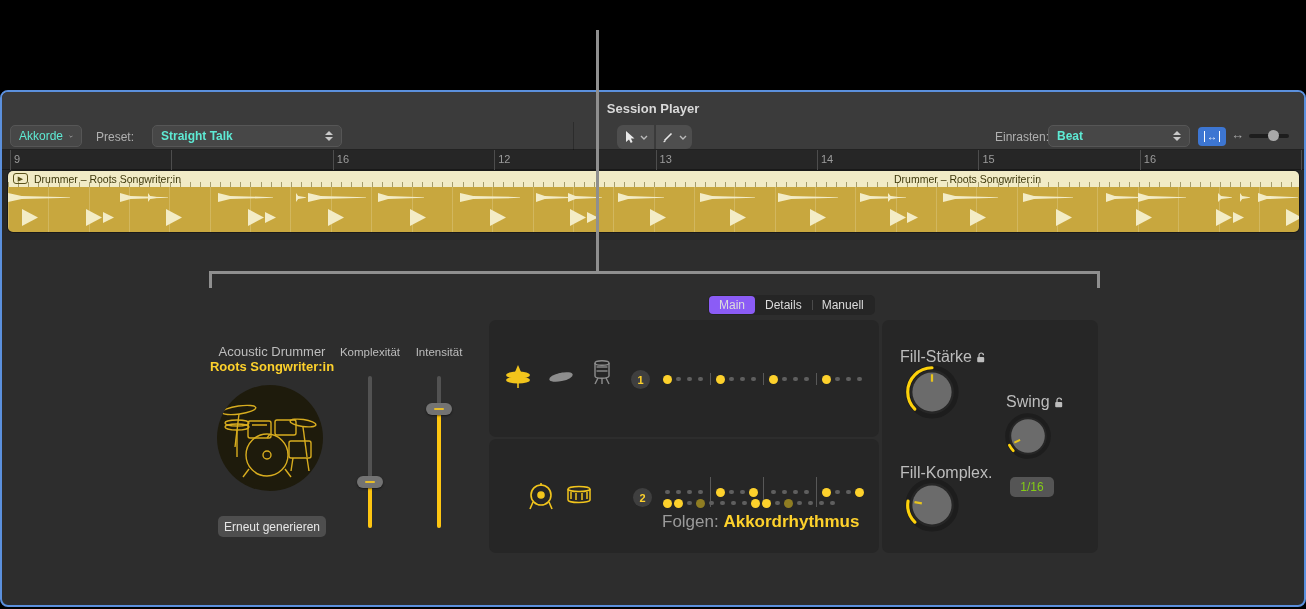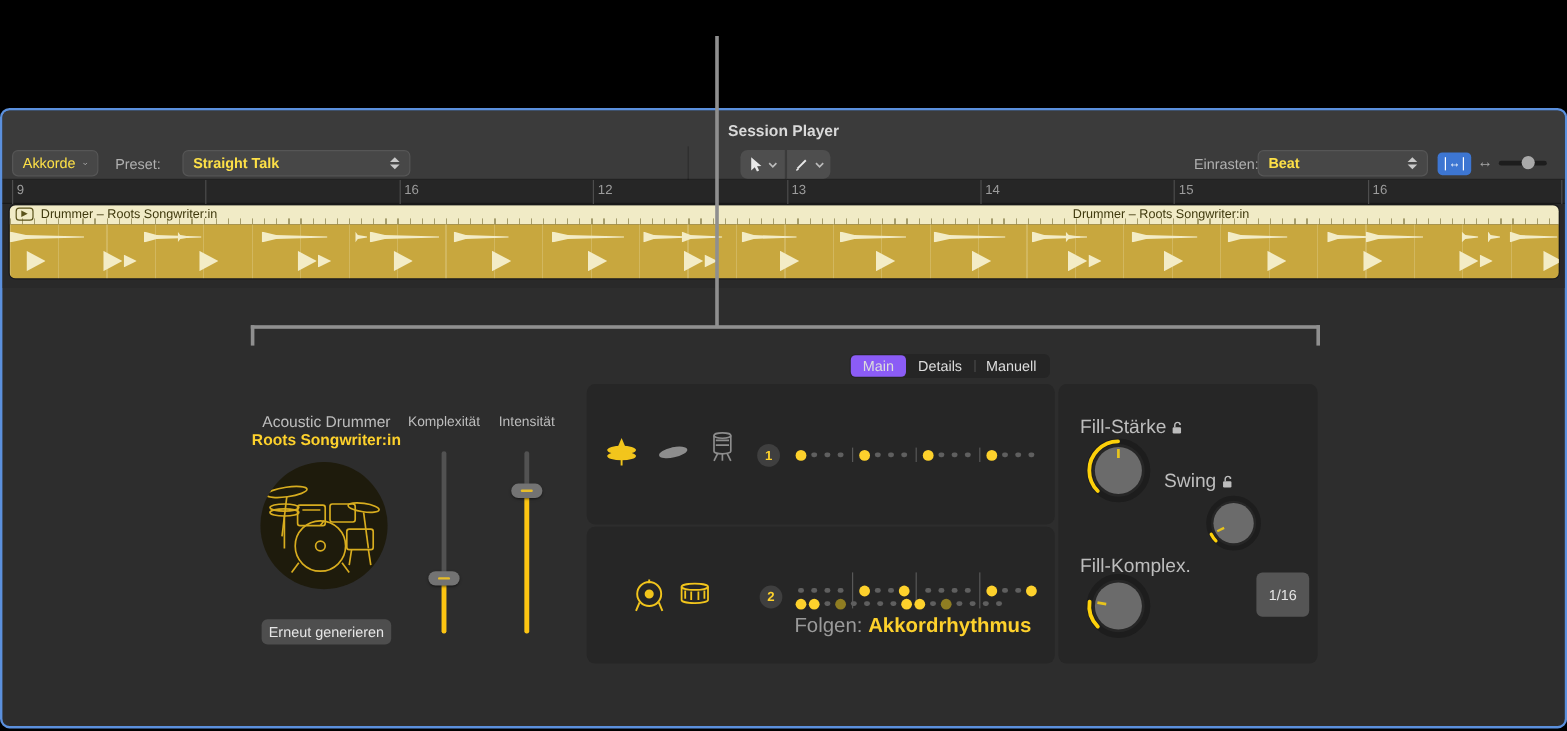--- a/index.html
+++ b/index.html
@@ -11,21 +11,21 @@
   .callout-h{position:absolute;left:209px;top:271px;width:891px;height:3px;background:#8f8f8f;z-index:50;}
   .callout-tick{position:absolute;top:271px;width:3px;height:17px;background:#8f8f8f;z-index:50;}
   
   .window{position:absolute;left:0;top:90px;width:1306px;height:517px;background:#2d2d2d;
           border:2px solid #5b90dd;border-radius:8px;overflow:hidden;}
   .titlebar{position:absolute;left:0;top:0;width:100%;height:58px;background:#3b3b3b;border-bottom:1px solid #222;}
   .win-title{position:absolute;left:0;top:9px;width:100%;text-align:center;color:#d9d9d9;font-size:13px;font-weight:bold;}
   .tb-sep{position:absolute;left:571px;top:30px;width:1px;height:28px;background:rgba(0,0,0,.25);}
   
   .btn-pop{position:absolute;height:22px;background:#474747;border:1px solid #565656;border-radius:5px;
-           color:#fde047;font-size:12px;display:flex;align-items:center;padding:0 8px;}
+           color:#5eead4;font-size:12px;display:flex;align-items:center;padding:0 8px;}
   .chev{width:8px;height:5px;margin-left:6px;}
   .lbl{position:absolute;color:#b0b0b0;font-size:12px;}
   .updown{display:flex;flex-direction:column;gap:2px;margin-left:auto;}
   .updown i{display:block;width:0;height:0;border-left:4px solid transparent;border-right:4px solid transparent;}
   .updown i.u{border-bottom:4px solid #c9c9c9;}
   .updown i.d{border-top:4px solid #c9c9c9;}
   .toolseg{position:absolute;top:33px;height:24px;background:#4e4e4e;display:flex;align-items:center;justify-content:center;gap:4px;}
   .snapbtn{position:absolute;left:1196px;top:35px;width:28px;height:19px;background:#3d76d2;border-radius:4px;
            color:#fff;font-size:10px;display:flex;align-items:center;justify-content:center;}
   .snapbtn span{border-left:1px solid #fff;border-right:1px solid #fff;padding:0 2px;line-height:11px;}
@@ -76,22 +76,22 @@
   .dot.on{width:9px;height:9px;background:#fdd12c;}
   .dot.off{width:4.5px;height:4.5px;background:#5f5f5f;}
   .dot.dim{width:9px;height:9px;background:#8f7d22;}
   .dotsep{width:1px;height:12px;background:#585858;margin:0 4px;flex:none;}
   .dotsep.tall{height:30px;}
   .badge{position:absolute;width:19px;height:19px;border-radius:50%;background:#3f3f3f;color:#fdd12c;
          font-size:11px;font-weight:bold;display:flex;align-items:center;justify-content:center;}
   
   .knob{position:absolute;}
   .knob svg{display:block;}
-  .ratebtn{position:absolute;left:1008px;top:385px;width:44px;height:37px;background:#555;border-radius:5px;
-           color:#e5e5e5;font-size:12px;display:flex;align-items:center;justify-content:center;margin-left:37px;}
+  .ratebtn{position:absolute;left:1008px;top:385px;width:44px;height:20px;background:#555;border-radius:5px;
+           color:#84cc16;font-size:12px;display:flex;align-items:center;justify-content:center;}
   .locksvg{margin-left:4px;vertical-align:-1px;}
 </style>
 </head>
 <body>
 
 <div class="stage">
 
   <div class="callout-v"></div>
   <div class="callout-h"></div>
   <div class="callout-tick" style="left:209px;"></div>
@@ -508,21 +508,21 @@
         </svg>
     </div>
     <div class="knob" style="left:902px;top:272px;">
       <svg width="56" height="56" viewBox="0 0 60 60">
         <circle cx="30" cy="30" r="26" fill="none" stroke="#1d1d1d" stroke-width="5"></circle>
         <circle class="arc" cx="30" cy="30" r="26" fill="none" stroke="#fdd10a" stroke-width="3.4" pathLength="100" stroke-dasharray="37.5 100" transform="rotate(135 30 30)" stroke-linecap="round"></circle>
         <circle cx="30" cy="30" r="21" fill="#6b6b6b"></circle>
         <line class="ptr" x1="30" y1="11" x2="30" y2="19" stroke="#e7c41d" stroke-width="2.4" transform="rotate(0 30 30)"></line>
       </svg>
     </div>
-    <div class="etext" style="left:968px;top:301px;">
+    <div class="etext" style="left:1004px;top:301px;">
       <span>Swing</span><svg class="locksvg" width="10" height="11" viewBox="0 0 10 11">
           <path d="M3,5 V3.2 A2.2,2.2 0 0 1 7.4,3.2 L7.4,1.8" fill="none" stroke="#bdbdbd" stroke-width="1.2"></path>
           <rect x="1.2" y="5" width="7" height="5.2" rx="1" fill="#bdbdbd"></rect>
         </svg>
     </div>
     <div class="knob" style="left:1002px;top:320px;">
       <svg width="48" height="48" viewBox="0 0 60 60">
         <circle cx="30" cy="30" r="26" fill="none" stroke="#1d1d1d" stroke-width="5"></circle>
         <circle class="arc" cx="30" cy="30" r="26" fill="none" stroke="#fdd10a" stroke-width="3.4" pathLength="100" stroke-dasharray="5.250000000000001 100" transform="rotate(135 30 30)" stroke-linecap="round"></circle>
         <circle cx="30" cy="30" r="21" fill="#6b6b6b"></circle>

